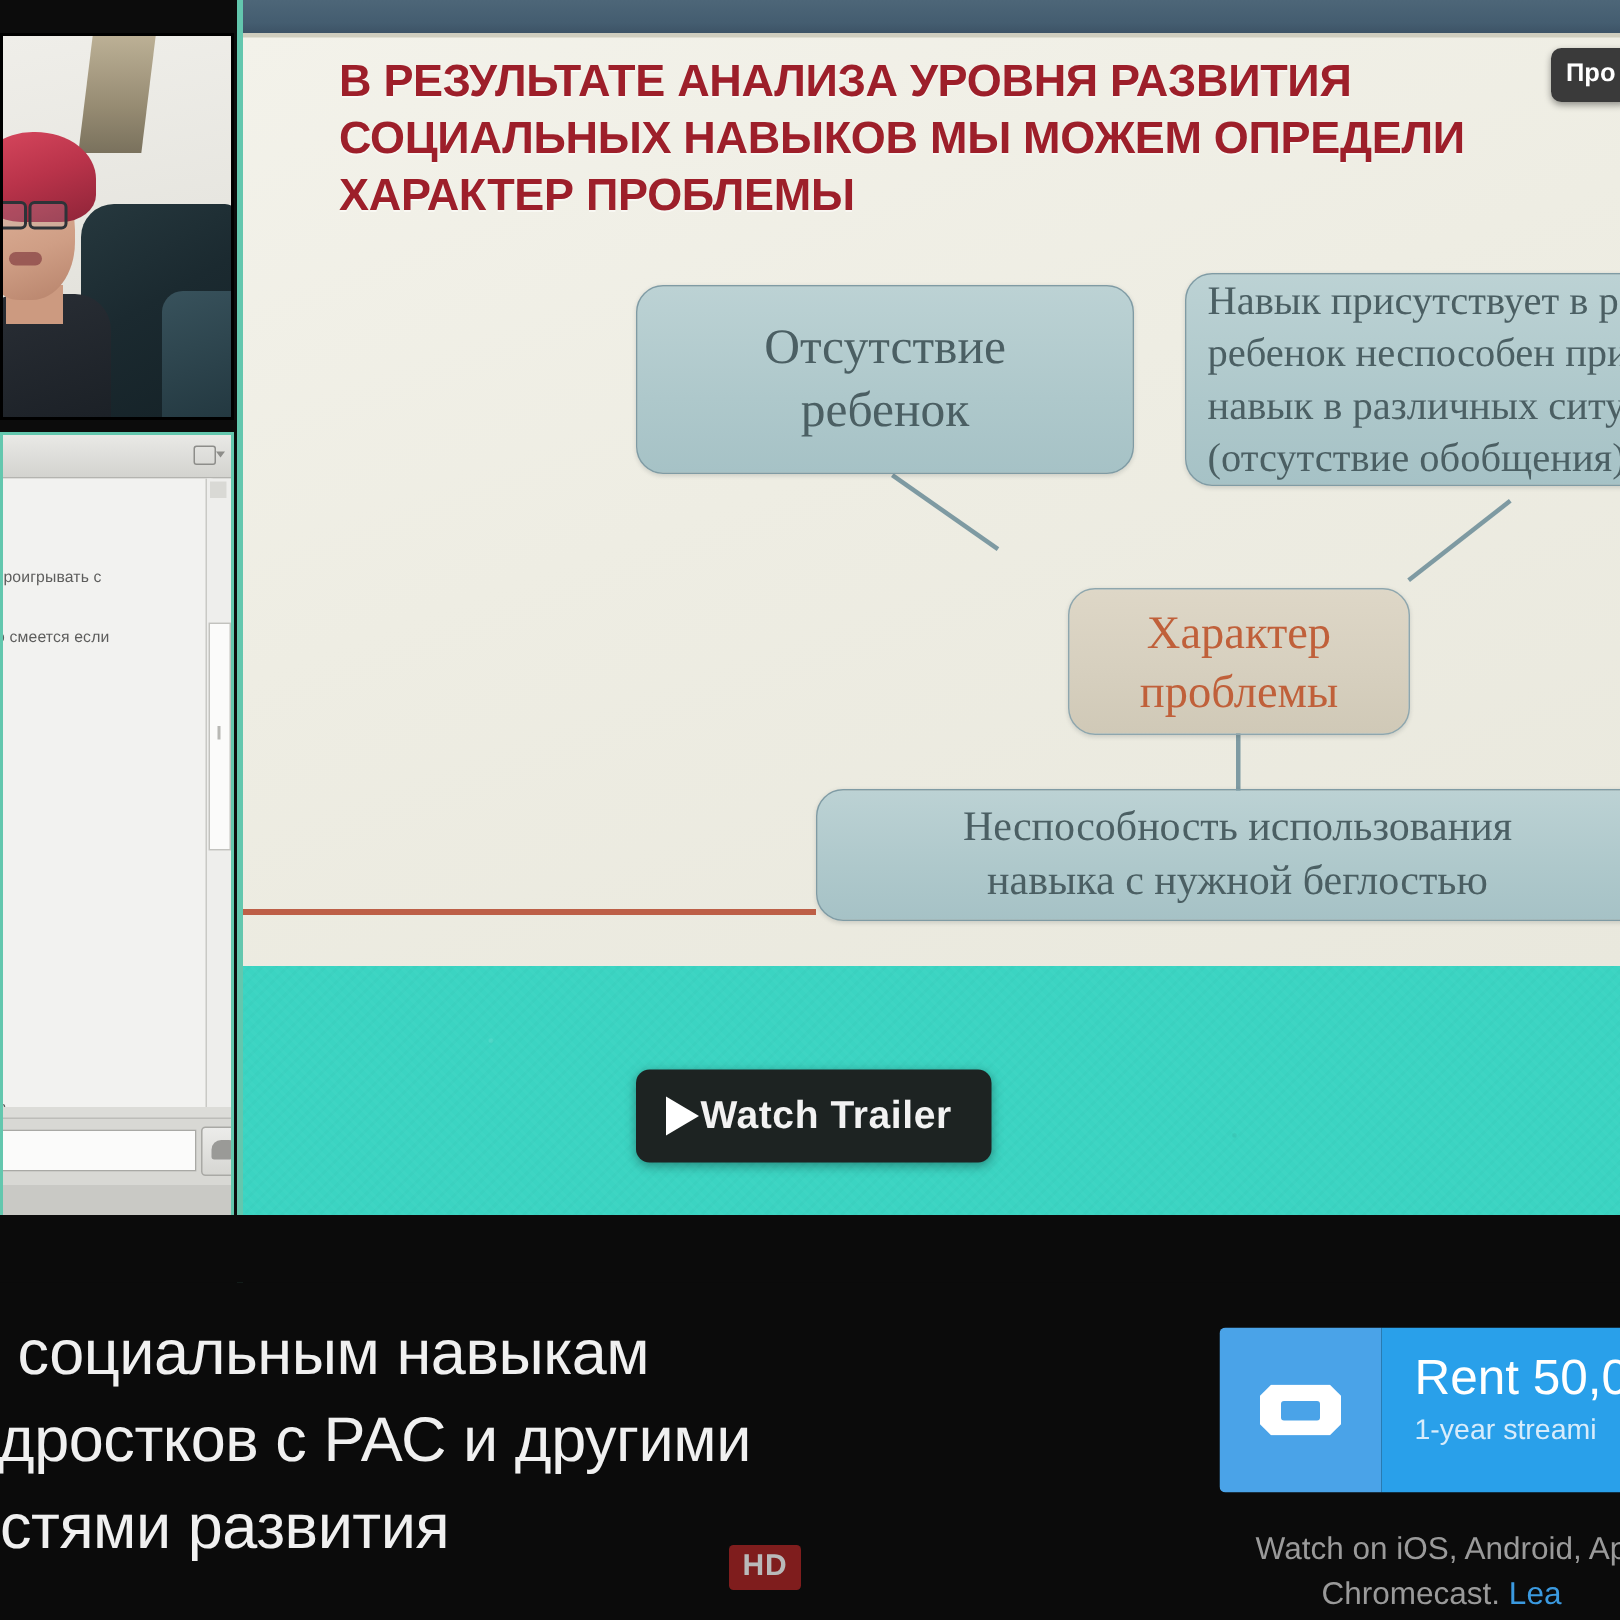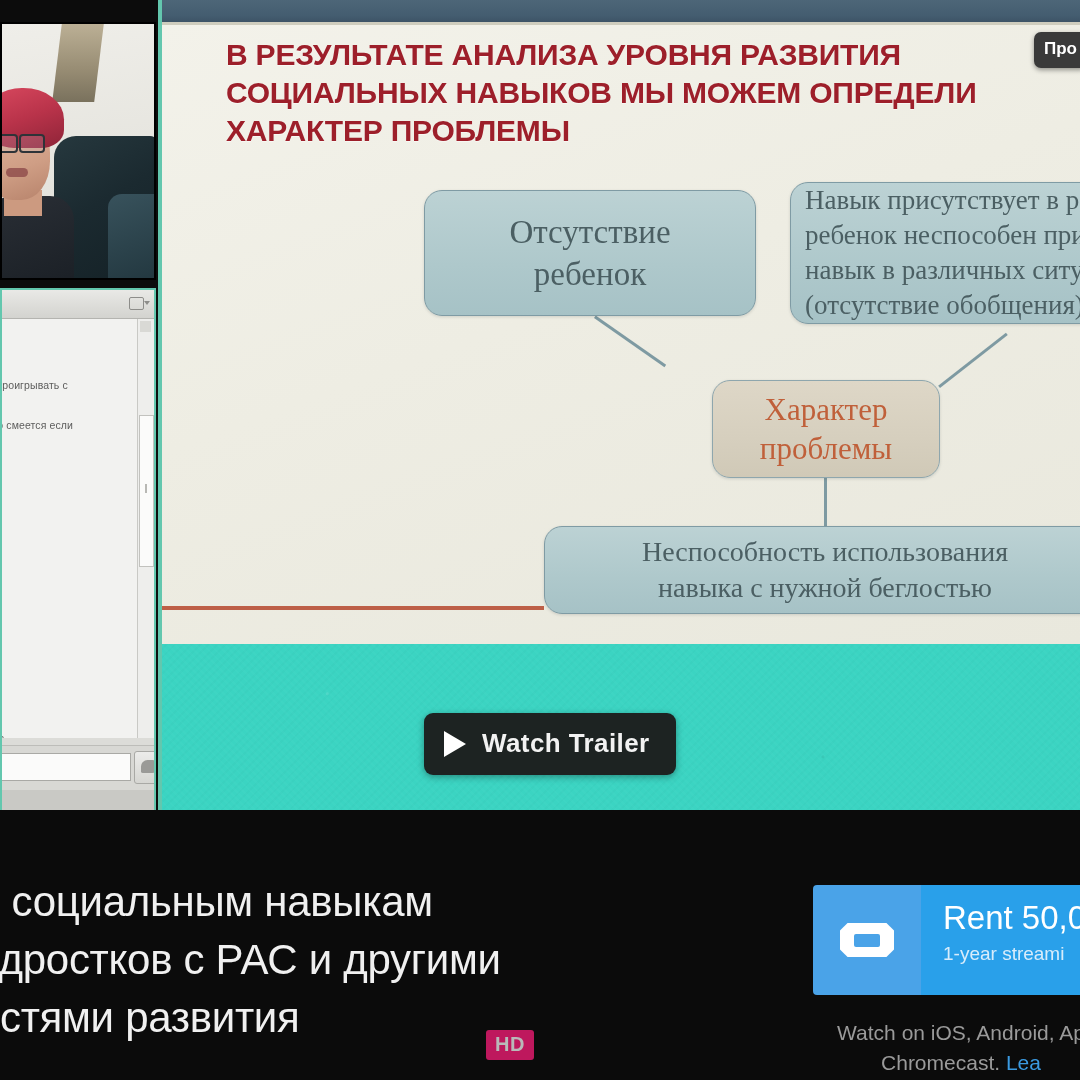--- a/index.html
+++ b/index.html
@@ -53,21 +53,21 @@
     font-family:"Liberation Serif",serif;
     color:#4b5f63;
     box-shadow:0 1px 3px rgba(60,70,70,.18);
     box-sizing:border-box;
   }
   .node.blue{
     background:linear-gradient(180deg,#bcd2d4 0%,#aec8cb 60%,#a6c2c6 100%);
   }
   .node.tan{
     background:linear-gradient(180deg,#ded7c7 0%,#d6cfbe 60%,#d0c9b7 100%);
-    border-color:#8ea6ad;color:#c0603a;
+    border-color:#8ea6ad;color:#c0603a;margin-top:12px;
   }
   #node-absence{left:262px;top:168px;width:332px;height:126px;font-size:33px;line-height:1.28;}
   #node-present{left:628px;top:160px;width:470px;height:142px;font-size:27px;line-height:1.30;
      padding:4px 8px 4px 14px;justify-content:flex-start;text-align:left;}
   #node-present .txt{width:100%;}
   #node-character{left:550px;top:358px;width:228px;height:98px;font-size:31px;line-height:1.26;}
   #node-fluency{left:382px;top:504px;width:562px;height:88px;font-size:28px;line-height:1.3;}
 
   
   .conn{position:absolute;background:#7e9aa2;transform-origin:0 0;}
@@ -94,21 +94,21 @@
       repeating-linear-gradient(45deg, rgba(255,255,255,.05) 0 2px, transparent 2px 5px),
       repeating-linear-gradient(-45deg, rgba(0,0,0,.035) 0 2px, transparent 2px 6px);}
   #stage-bottom-black{position:absolute;left:0;top:810px;width:1080px;height:45px;background:#0b0b0b;}
   #left-black{position:absolute;left:0;top:0;width:160px;height:855px;background:#0c0c0c;}
 
   
   #watch-trailer{
     position:absolute;left:424px;top:713px;
     background:#1d2322;border-radius:9px;
     padding:15px 26px 16px 20px;
-    display:flex;align-items:center;gap:16px;
+    display:flex;align-items:center;gap:1px;
     color:#f2f2f2;font-weight:bold;font-size:26px;letter-spacing:.4px;
     box-shadow:0 2px 7px rgba(0,0,0,.35);
     cursor:pointer;
   }
   #watch-trailer .play{
     width:0;height:0;border-left:22px solid #ffffff;
     border-top:13px solid transparent;border-bottom:13px solid transparent;
   }
 
   
@@ -172,21 +172,21 @@
 
   
   #info{position:absolute;left:0;top:855px;width:1080px;height:225px;background:#0b0b0b;}
   #video-title{
     position:absolute;left:-46px;top:18px;width:830px;
     color:#f0f0f0;font-size:42px;line-height:1.38;font-weight:normal;
     white-space:pre-line;letter-spacing:-0.3px;
   }
   #hd-badge{
     position:absolute;left:486px;top:175px;
-    background:#be185d;color:#b9b9b9;font-weight:bold;font-size:20px;
+    background:#7f1d1d;color:#b9b9b9;font-weight:bold;font-size:20px;
     padding:3px 9px 4px;border-radius:3px;letter-spacing:.5px;
   }
   #rent-button{
     position:absolute;left:813px;top:885px;width:300px;height:110px;
     display:flex;align-items:stretch;border-radius:4px;overflow:hidden;cursor:pointer;
   }
   #rent-icon-pane{width:108px;background:#4aa3e8;display:flex;align-items:center;justify-content:center;}
   #rent-icon-pane .ticket{
     width:54px;height:34px;background:#fff;
     clip-path:polygon(14% 0,86% 0,100% 22%,100% 78%,86% 100%,14% 100%,0 78%,0 22%);

